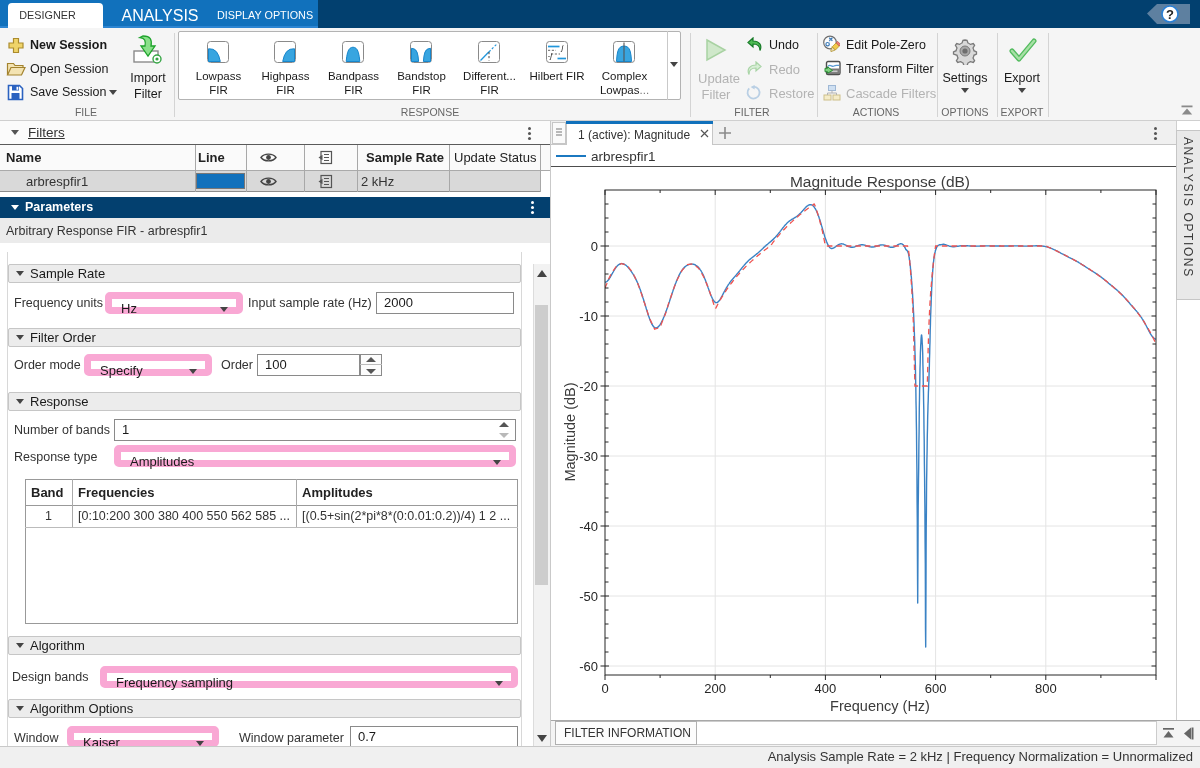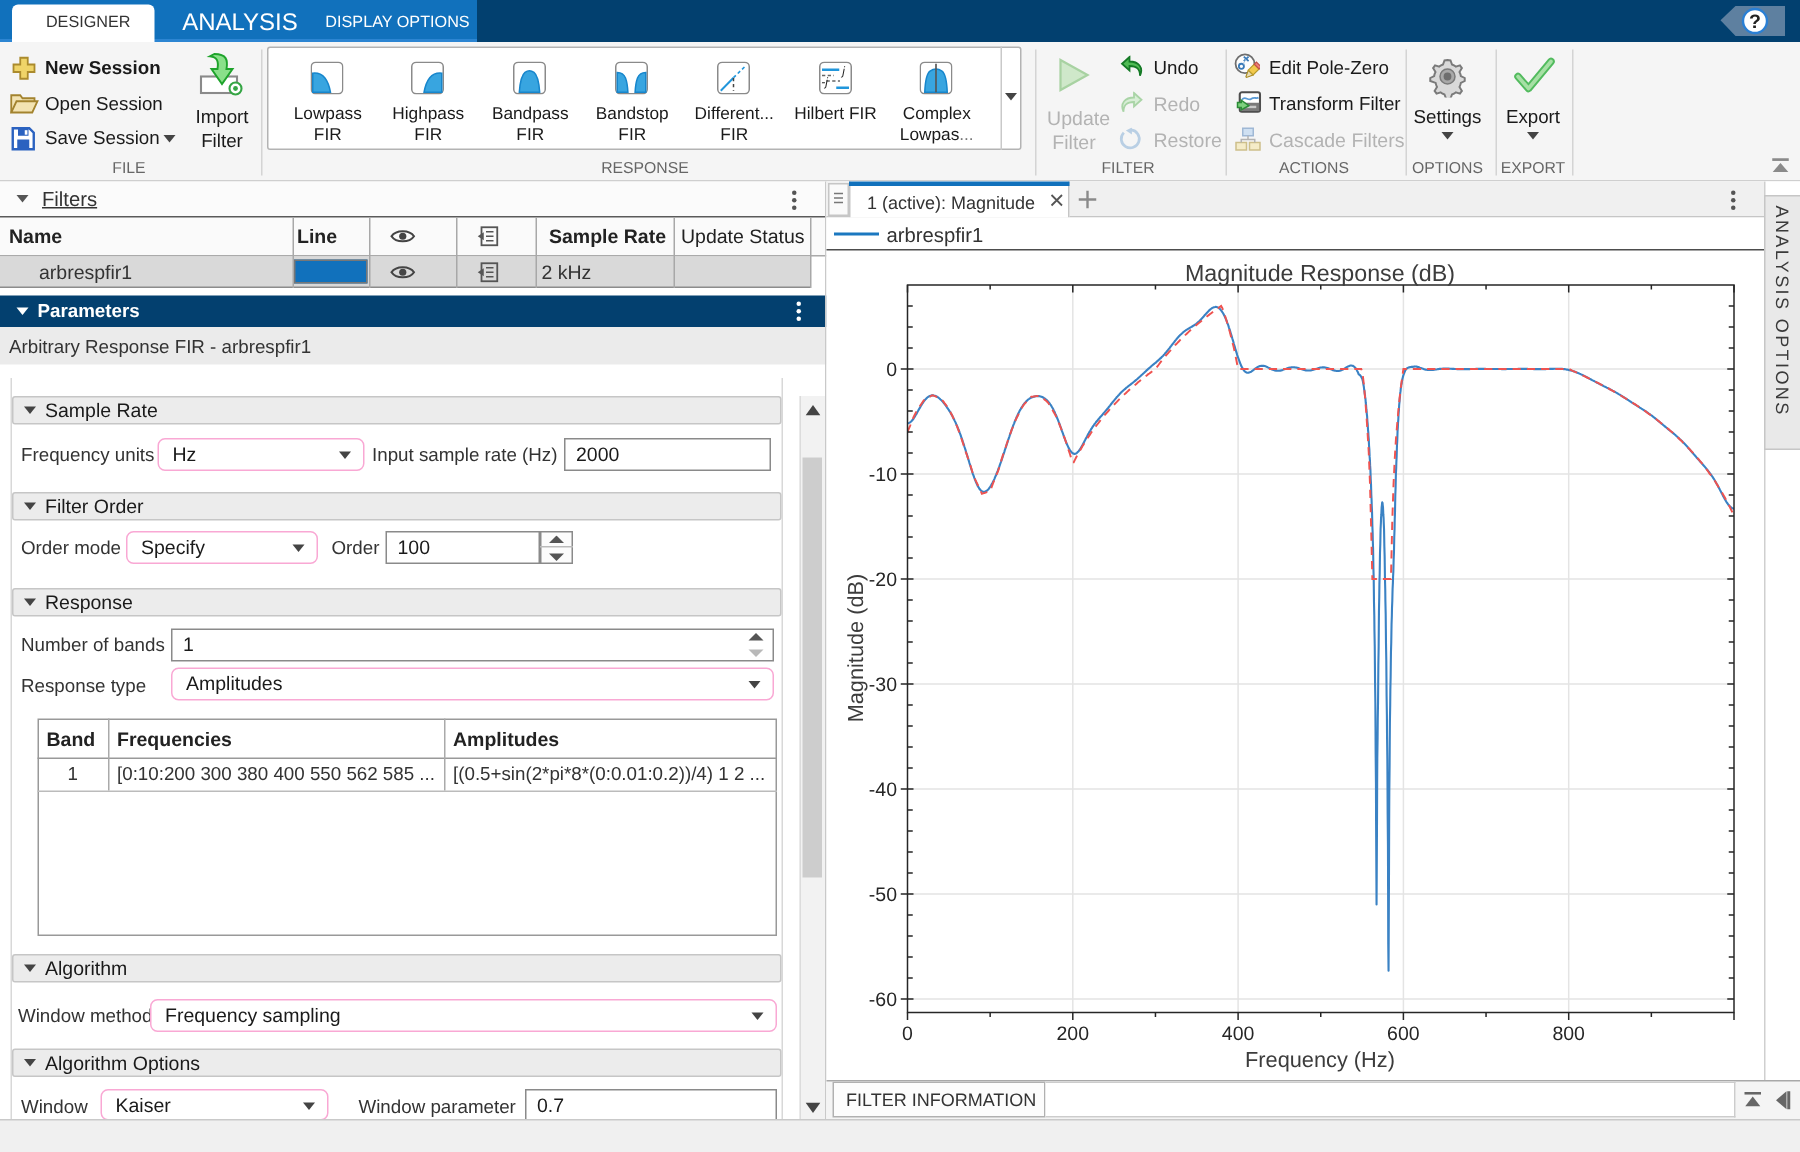--- a/index.html
+++ b/index.html
@@ -13,33 +13,33 @@
 .disab { color:#b3b3b3; font-size:12.5px; }
 .galitem { text-align:center; font-size:11.5px; color:#1a1a1a; line-height:13.5px; }
 .caret { width:0; height:0; border-left:4px solid transparent; border-right:4px solid transparent; border-top:5px solid #444; }
 .caretw { width:0; height:0; border-left:4px solid transparent; border-right:4px solid transparent; border-top:5px solid #fff; }
 .dots3 { width:3px; height:3px; border-radius:50%; background:#555; box-shadow:0 5px 0 #555, 0 10px 0 #555; }
 .secbar { left:8px; width:513px; height:19px; background:#ececec; border:1px solid #c6c6c6; border-radius:2px; line-height:17px; font-size:13px; color:#1a1a1a; }
 .secbar .c { position:absolute; left:7px; top:6px; }
 .secbar .t { position:absolute; left:21px; top:0px; }
 .plab { font-size:12.5px; color:#333; }
 .inp { border:1px solid #8a8a8a; background:#fff; font-size:13px; color:#1a1a1a; line-height:20px; padding-left:7px; }
-.dd { border:1px solid #f9a8d4; border-radius:5px; background:#fff; font-size:13px; color:#1a1a1a; line-height:20px; padding-left:9px; }
+.dd { border:7px solid #f9a8d4; border-radius:5px; background:#fff; font-size:13px; color:#1a1a1a; line-height:20px; padding-left:9px; }
 .dd .c { position:absolute; right:8px; top:8px; }
 .cell { position:absolute; font-size:13px; }
 </style>
 </head>
 <body>
 <div id="app">
 
 <div class="abs" style="left:0;top:0;width:1200px;height:28px;background:#02406f;"></div>
 <div class="abs" style="left:0;top:0;width:318px;height:28px;background:#1171bc;"></div>
 <div class="abs" style="left:0;top:26px;width:318px;height:2px;background:#2c85d2;"></div>
 <div class="abs" style="left:8px;top:3px;width:95px;height:25px;background:#fff;border-radius:4px 4px 0 0;"></div>
-<div class="abs" style="left:8px;top:3px;width:79px;height:25px;line-height:25px;text-align:right;font-size:10.8px;color:#333;">DESIGNER</div>
+<div class="abs" style="left:8px;top:3px;width:79px;height:25px;line-height:25px;text-align:center;font-size:10.8px;color:#333;">DESIGNER</div>
 <div class="abs" style="left:110px;top:3px;width:100px;height:25px;line-height:25px;text-align:center;font-size:16px;color:#fff;">ANALYSIS</div>
 <div class="abs" style="left:212px;top:3px;width:106px;height:25px;line-height:25px;text-align:center;font-size:10.8px;color:#fff;">DISPLAY OPTIONS</div>
 <svg class="abs" style="left:1144px;top:2px;" width="48" height="24" viewBox="0 0 48 24">
   <polygon points="3,11.5 13,2 46,2 46,22 13,22" fill="#5e80a0"></polygon>
   <circle cx="26" cy="12" r="8" fill="#fff" stroke="#2a7fd4" stroke-width="1.6"></circle>
   <text x="26" y="16.5" font-size="13" font-weight="bold" fill="#222" text-anchor="middle">?</text>
 </svg>
 
 <div class="abs" style="left:0;top:28px;width:1200px;height:93px;background:#f5f5f5;border-bottom:1px solid #cfcfcf;"></div>
 
@@ -293,21 +293,21 @@
 <div class="abs cell" style="left:78px;top:485px;font-weight:bold;">Frequencies</div>
 <div class="abs cell" style="left:302px;top:485px;font-weight:bold;">Amplitudes</div>
 <div class="abs cell" style="left:25px;width:47px;top:509px;text-align:center;font-size:12.5px;color:#333;">1</div>
 <div class="abs cell" style="left:78px;top:509px;font-size:12.5px;color:#333;">[0:10:200 300 380 400 550 562 585 ...</div>
 <div class="abs cell" style="left:302px;top:509px;font-size:12.5px;color:#333;">[(0.5+sin(2*pi*8*(0:0.01:0.2))/4) 1 2 ...</div>
 
 <div class="abs secbar" style="top:636px;">
       <span class="c caret" style="border-top-color:#444;"></span>
       <span class="t">Algorithm</span>
     </div>
-<div class="abs plab" style="left:12px;top:670px;">Window method</div>
+<div class="abs plab" style="left:12px;top:670px;">Design bands</div>
 <div class="abs dd" style="left:100px;top:666px;width:418px;height:22px;">Frequency sampling<span class="c caret"></span></div>
 
 <div class="abs secbar" style="top:699px;">
       <span class="c caret" style="border-top-color:#444;"></span>
       <span class="t">Algorithm Options</span>
     </div>
 <div class="abs plab" style="left:14px;top:731px;">Window</div>
 <div class="abs dd" style="left:67px;top:726px;width:152px;height:21px;">Kaiser<span class="c caret"></span></div>
 <div class="abs plab" style="left:239px;top:731px;">Window parameter</div>
 <div class="abs inp" style="left:350px;top:726px;width:168px;height:21px;">0.7</div>
@@ -386,14 +386,15 @@
 <svg class="abs" style="left:1182px;top:727px;" width="12" height="13" viewBox="0 0 12 13">
       <polygon points="9,0.5 2,6.5 9,12.5" fill="#666"></polygon>
       <rect x="9.5" y="0.5" width="2" height="12" fill="#666"></rect>
     </svg>
 
 <div class="abs" style="left:1176px;top:121px;width:24px;height:599px;background:#ffffff;border-left:1px solid #cfcfcf;"></div>
 <div class="abs" style="left:1176px;top:130px;width:24px;height:170px;background:#e9e9e9;border:1px solid #c6c6c6;border-right:none;"></div>
 <div class="abs" style="left:1176px;top:137px;width:24px;height:166px;writing-mode:vertical-lr;font-size:12px;letter-spacing:1.6px;color:#3a3a3a;line-height:23px;">ANALYSIS OPTIONS</div>
 
 <div class="abs" style="left:0;top:746px;width:1200px;height:22px;background:#f0f0f0;border-top:1px solid #c9c9c9;"></div>
+<div class="abs" style="left:0;top:749px;width:1193px;text-align:right;font-size:13px;color:#333;">Analysis Sample Rate = 2 kHz | Frequency Normalization = Unnormalized</div>
 
 </div>
 
 </body></html>

